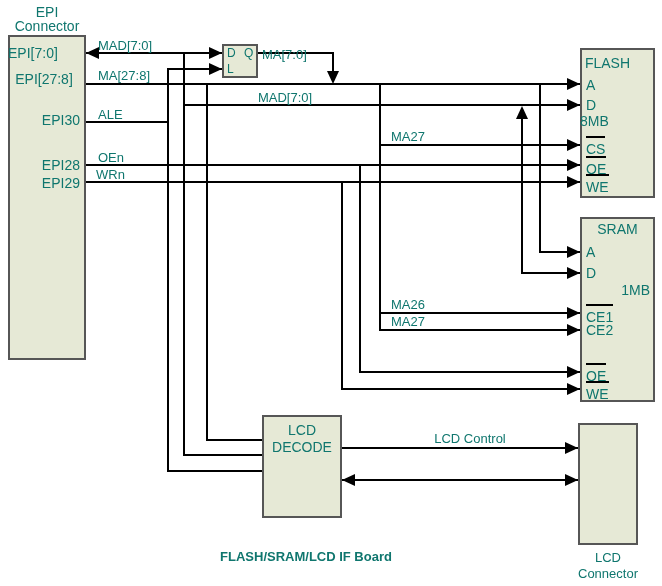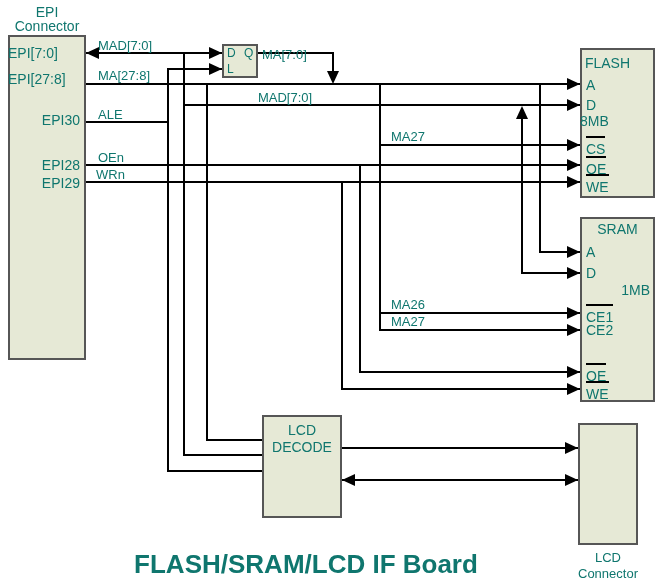--- a/index.html
+++ b/index.html
@@ -17,38 +17,38 @@
   .vwire{position:absolute;width:2px;background:var(--line);}
   .lbl{position:absolute;font-size:13px;line-height:1.05;white-space:nowrap;}
   .pin{position:absolute;font-size:14px;line-height:1.05;white-space:nowrap;}
   .ovl{display:inline-block;border-top:2px solid #000;padding-top:4px;}
   .ctr{text-align:center;}
   .arr{position:absolute;width:0;height:0;}
   .arr-r{border-top:6px solid transparent;border-bottom:6px solid transparent;border-left:13px solid var(--line);}
   .arr-l{border-top:6px solid transparent;border-bottom:6px solid transparent;border-right:13px solid var(--line);}
   .arr-d{border-left:6px solid transparent;border-right:6px solid transparent;border-top:13px solid var(--line);}
   .arr-u{border-left:6px solid transparent;border-right:6px solid transparent;border-bottom:13px solid var(--line);}
-  .title{position:absolute;font-size:26px;font-weight:bold;white-space:nowrap;}
+  .title{position:absolute;font-size:13px;font-weight:bold;white-space:nowrap;}
 </style>
 </head>
 <body>
 
 <div id="canvas">
 
   <div class="box" style="left:8px;top:35px;width:78px;height:325px;"></div>
   <div class="box" style="left:222px;top:44px;width:36px;height:34px;"></div>
   <div class="box" style="left:580px;top:48px;width:75px;height:150px;"></div>
   <div class="box" style="left:580px;top:217px;width:75px;height:185px;"></div>
   <div class="box" style="left:262px;top:415px;width:80px;height:103px;"></div>
   <div class="box" style="left:578px;top:423px;width:60px;height:122px;"></div>
 
   <div class="lbl ctr" style="left:8px;top:5px;width:78px;font-size:14px;">EPI</div>
   <div class="lbl ctr" style="left:8px;top:19px;width:78px;font-size:14px;">Connector</div>
   <div class="pin" style="left:8px;top:46px;width:72px;text-align:left;">EPI[7:0]</div>
-  <div class="pin" style="left:8px;top:72px;width:72px;text-align:left;">EPI[27:8]</div>
+  <div class="pin" style="left:8px;top:72px;width:72px;text-align:center;">EPI[27:8]</div>
   <div class="pin" style="left:8px;top:113px;width:72px;text-align:right;">EPI30</div>
   <div class="pin" style="left:8px;top:158px;width:72px;text-align:right;">EPI28</div>
   <div class="pin" style="left:8px;top:176px;width:72px;text-align:right;">EPI29</div>
 
   <div class="lbl" style="left:227px;top:47px;font-size:12px;">D</div>
   <div class="lbl" style="left:244px;top:47px;font-size:12px;">Q</div>
   <div class="lbl" style="left:227px;top:63px;font-size:12px;">L</div>
 
   <div class="pin ctr" style="left:580px;top:56px;width:55px;">FLASH</div>
   <div class="pin" style="left:586px;top:78px;">A</div>
@@ -126,16 +126,17 @@
   <div class="lbl" style="left:98px;top:39px;">MAD[7:0]</div>
   <div class="lbl" style="left:98px;top:69px;">MA[27:8]</div>
   <div class="lbl" style="left:262px;top:39px;margin-top:9px;">MA[7:0]</div>
   <div class="lbl ctr" style="left:230px;top:91px;width:110px;">MAD[7:0]</div>
   <div class="lbl" style="left:98px;top:108px;">ALE</div>
   <div class="lbl" style="left:98px;top:151px;">OEn</div>
   <div class="lbl" style="left:96px;top:168px;">WRn</div>
   <div class="lbl" style="left:391px;top:130px;">MA27</div>
   <div class="lbl" style="left:391px;top:298px;">MA26</div>
   <div class="lbl" style="left:391px;top:315px;">MA27</div>
+  <div class="lbl ctr" style="left:400px;top:432px;width:140px;">LCD Control</div>
 
   <div class="title ctr" style="left:76px;top:549px;width:460px;">FLASH/SRAM/LCD IF Board</div>
 
 </div>
 
 </body></html>

